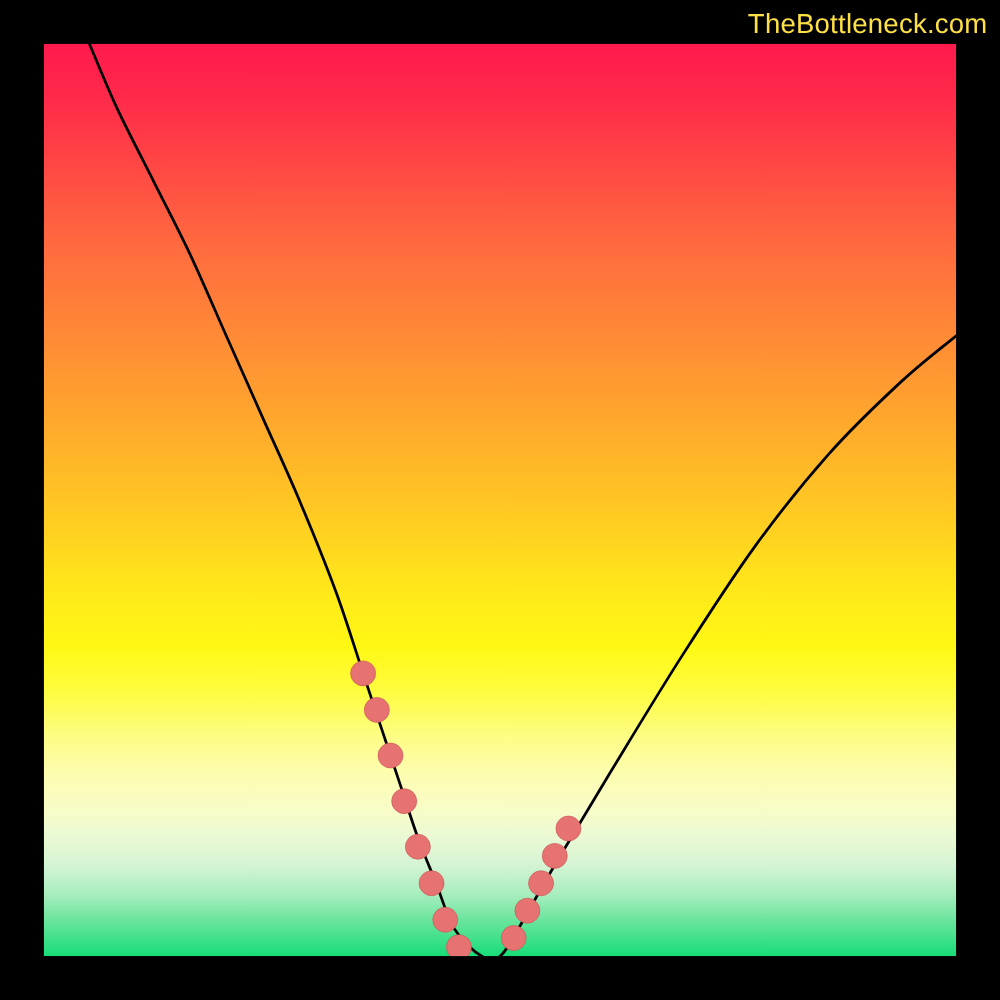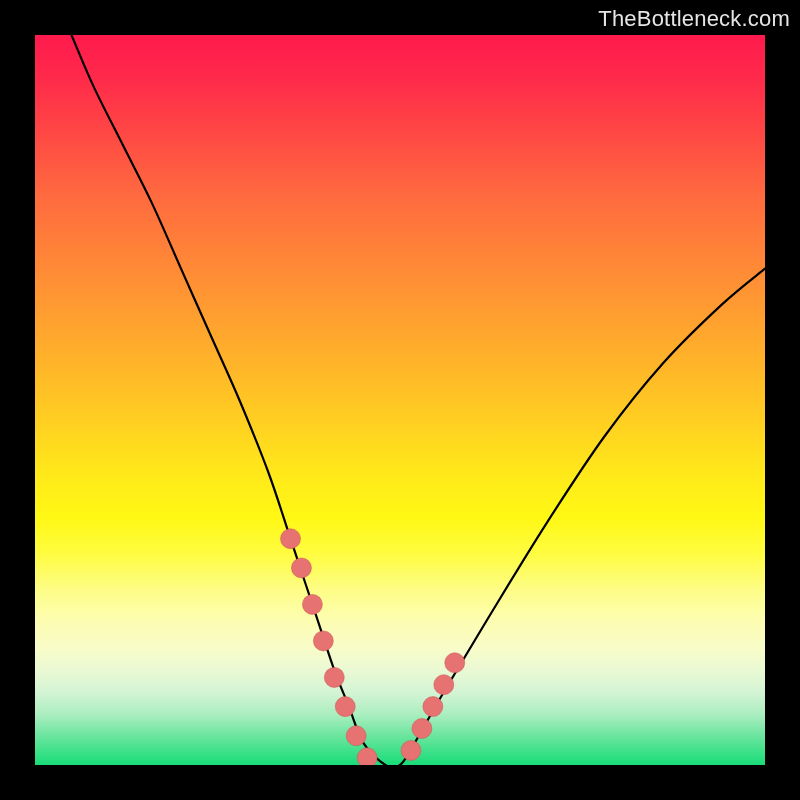--- a/index.html
+++ b/index.html
@@ -41,21 +41,21 @@
       #d4f4d4 90%,
       #aceec0 93%,
       #6be59e 96%,
       #18dc78 100%
     );
   }
   .watermark {
     position: absolute;
     top: 6px;
     right: 10px;
-    color: #e5e5e5;
+    color: #fde047;
     font-size: 22px;
     font-weight: 400;
     letter-spacing: 0.2px;
     z-index: 10;
   }
   svg.curve {
     position: absolute;
     inset: 0;
     width: 100%;
     height: 100%;

